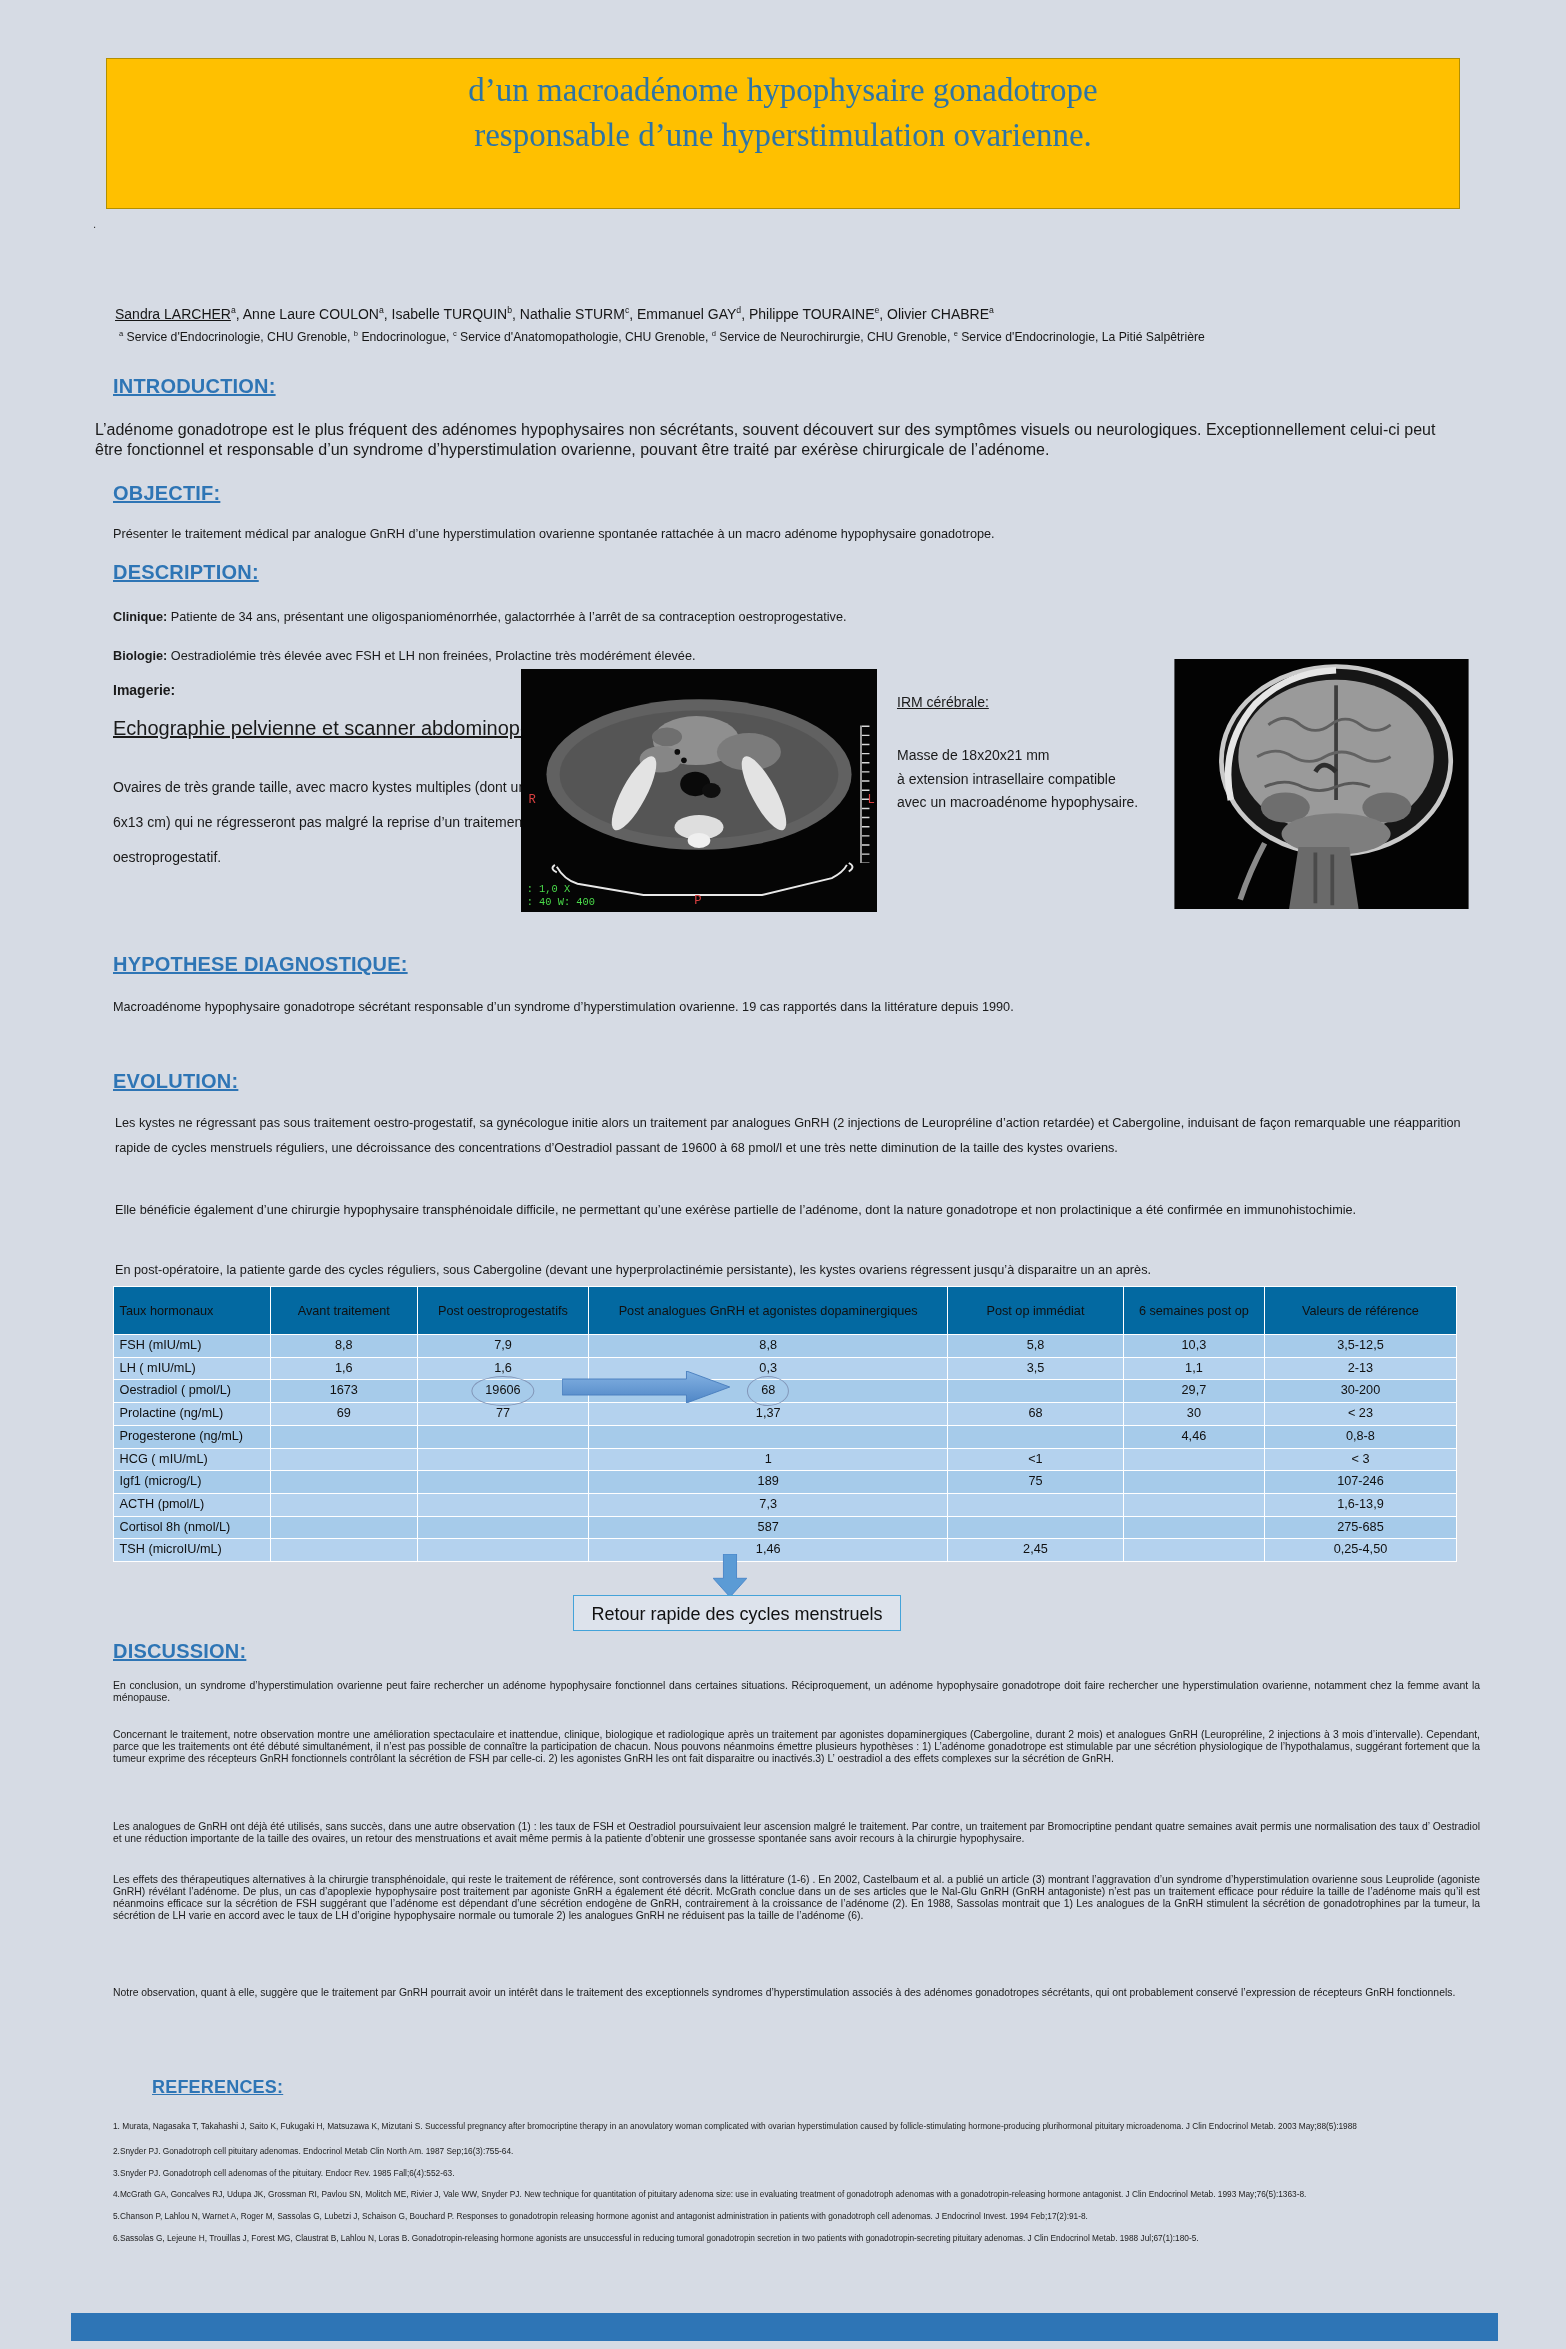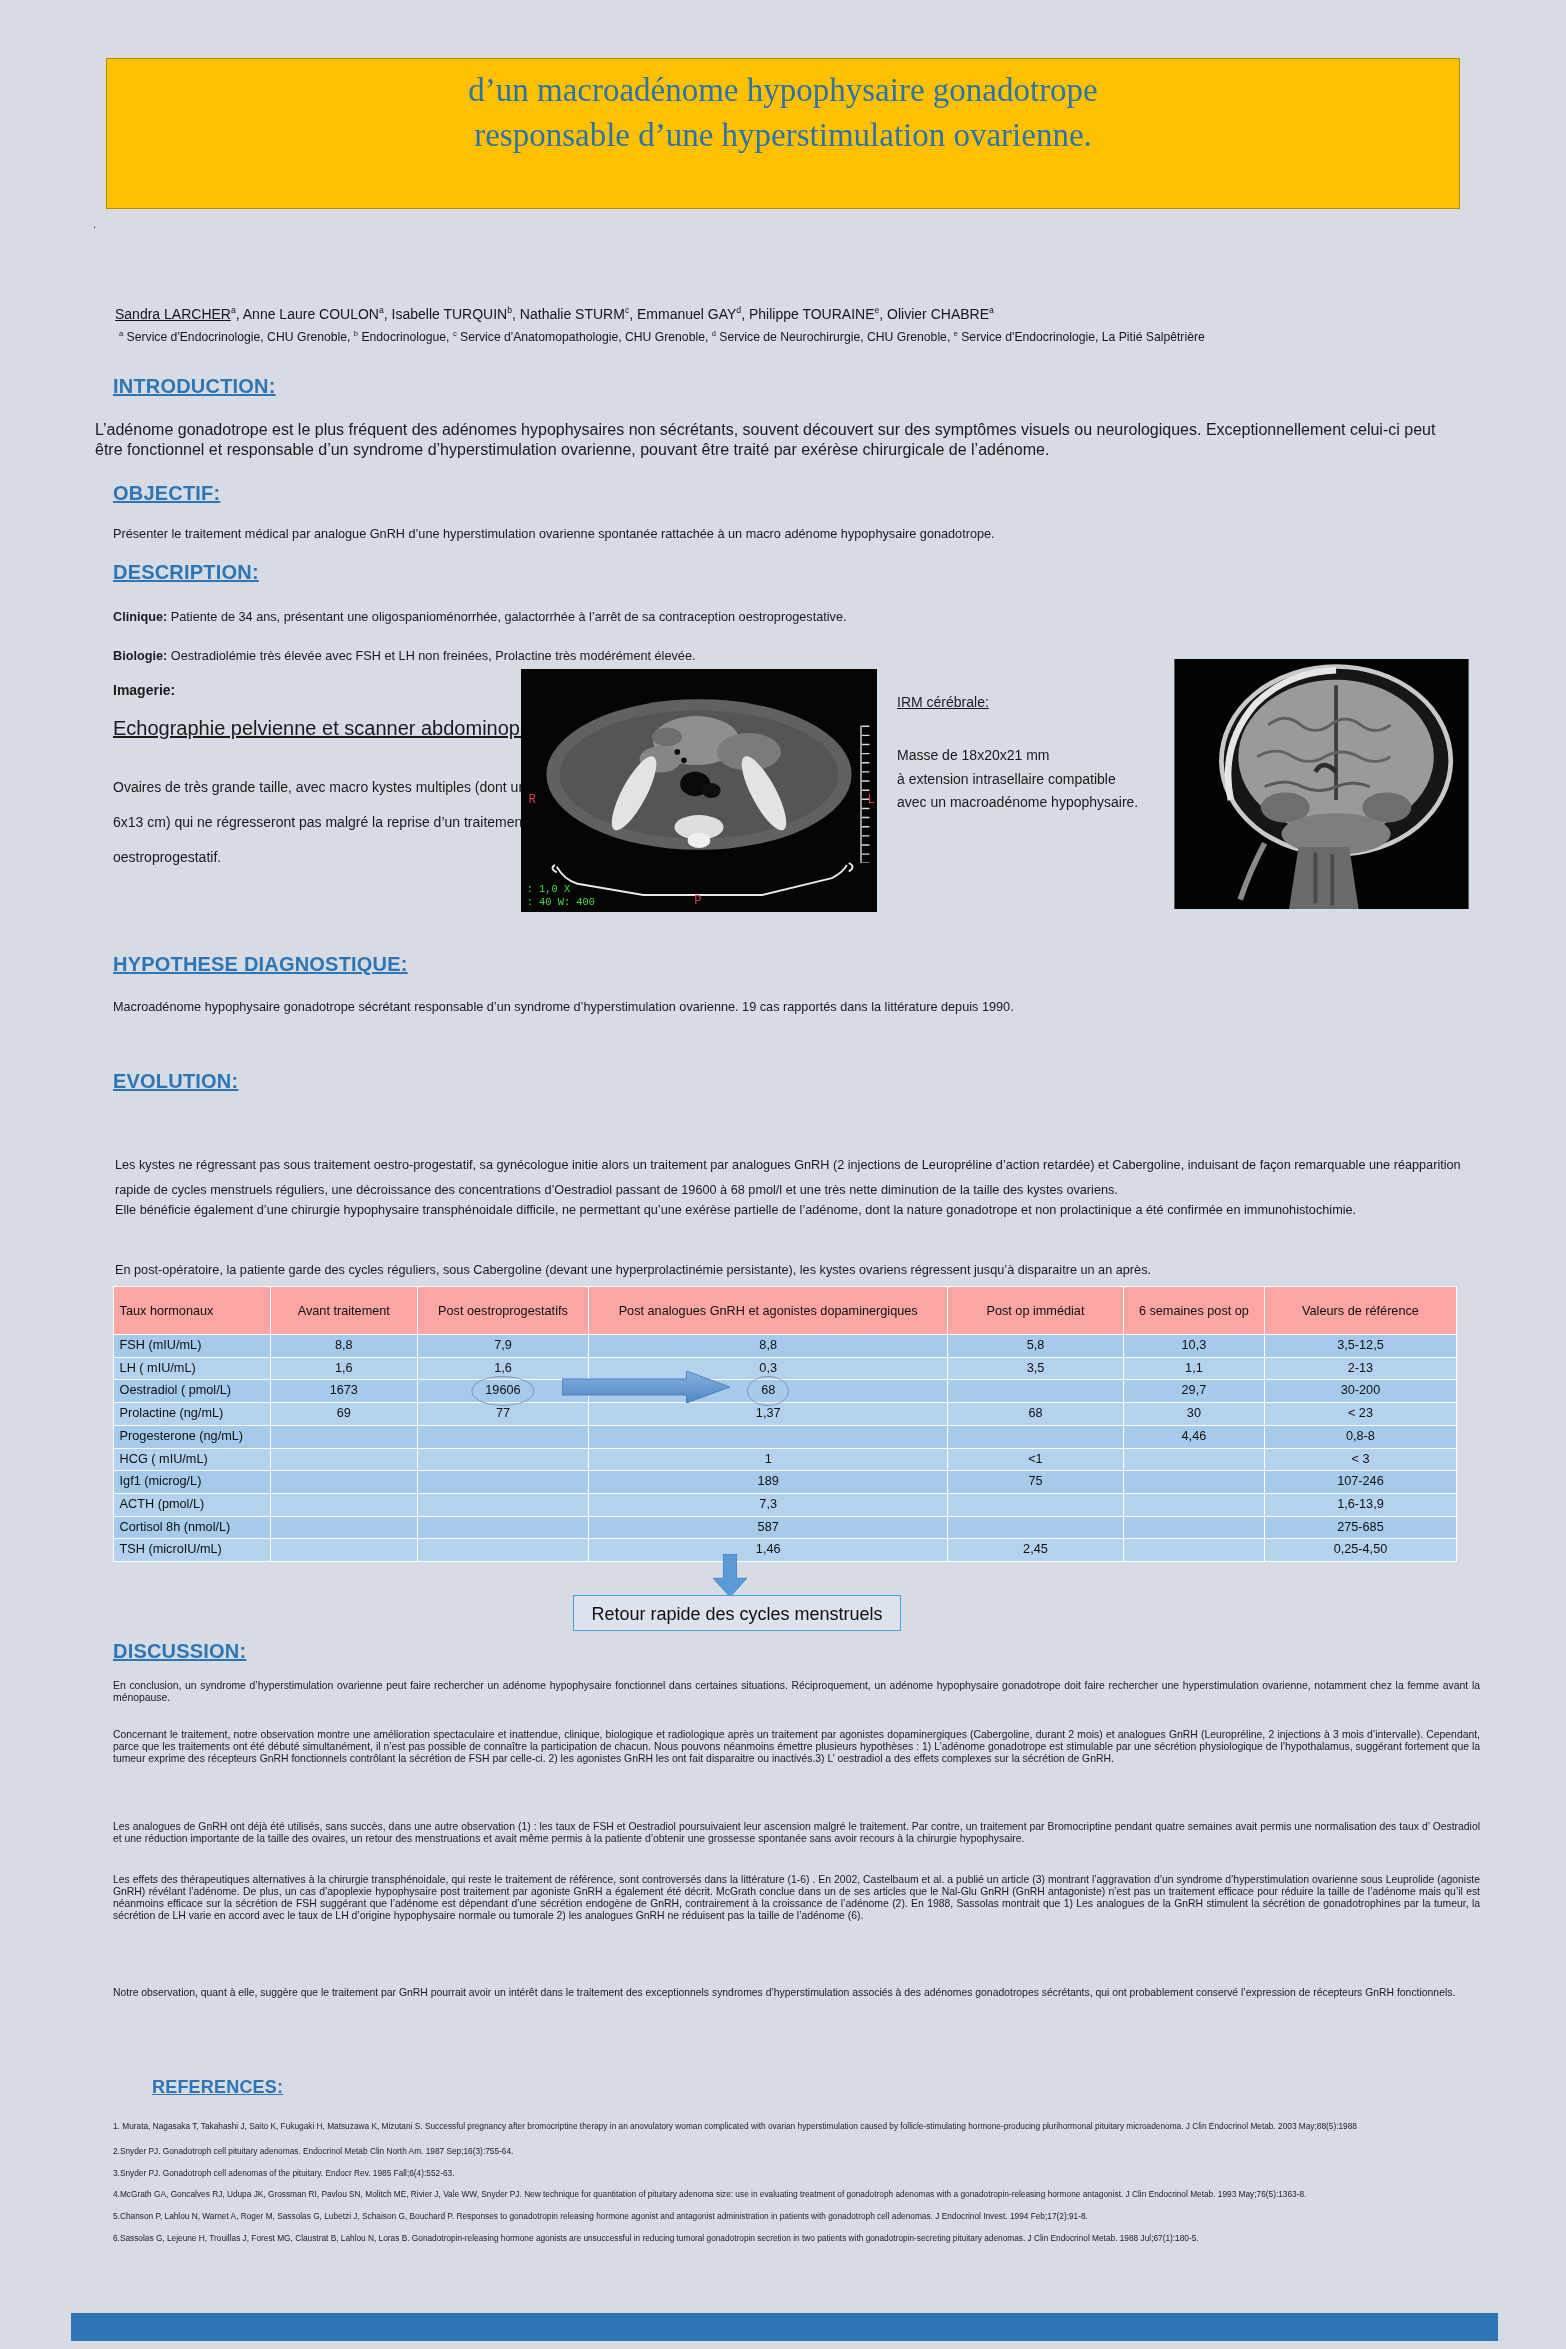--- a/index.html
+++ b/index.html
@@ -46,32 +46,32 @@
   .p-ovaires{left:113px; top:770px; width:443px; font-size:14px; line-height:35px;}
 
   .ct-image{left:521px; top:669px; width:356px; height:243px;}
   .mri-image{left:1174px; top:659px; width:295px; height:250px;}
   .h-irm{left:897px; top:694px; font-size:14px; text-decoration:underline;}
   .p-irm{left:897px; top:744px; width:282px; font-size:14px; line-height:23.5px;}
 
   .h-hypothese{left:113px; top:953px;}
   .p-hypothese{left:113px; top:1000px; width:1367px; font-size:12.7px;}
   .h-evolution{left:113px; top:1070px;}
-  .p-evo1{left:115px; top:1153px; width:1365px; font-size:12.7px; line-height:24.5px;}
+  .p-evo1{left:115px; top:1111px; width:1365px; font-size:12.7px; line-height:24.5px;}
   .p-evo2{left:115px; top:1198px; width:1365px; font-size:12.7px; line-height:24.5px;}
   .p-evo3{left:115px; top:1258px; width:1365px; font-size:12.7px; line-height:24.5px;}
 
   
   .table-wrap{left:113px; top:1286px; width:1344px;}
   table.hormones{border-collapse:collapse; width:100%; table-layout:fixed; font-size:12.7px;}
   table.hormones th, table.hormones td{
     border:1.4px solid #ffffff; padding:0 5.6px; text-align:center;
     overflow:visible; color:#101010; font-weight:400;
   }
-  table.hormones thead th{height:47px; background:#fca5a5; vertical-align:middle;}
+  table.hormones thead th{height:47px; background:#0369a1; vertical-align:middle;}
   table.hormones tbody td{height:21.7px; line-height:21.7px; white-space:nowrap;}
   table.hormones tbody tr:nth-child(odd) td{background:#a6cbea;}
   table.hormones tbody tr:nth-child(even) td{background:#b4d2ee;}
   table.hormones th.col-label, table.hormones td.row-label{text-align:left;}
   .circled{position:relative; display:inline-block;}
   .circled::after{
     content:""; position:absolute; left:50%; top:50%;
     transform:translate(-50%,-50%);
     width:calc(100% + 26px); height:28px;
     border:1.4px solid #8296b8; border-radius:50%;

